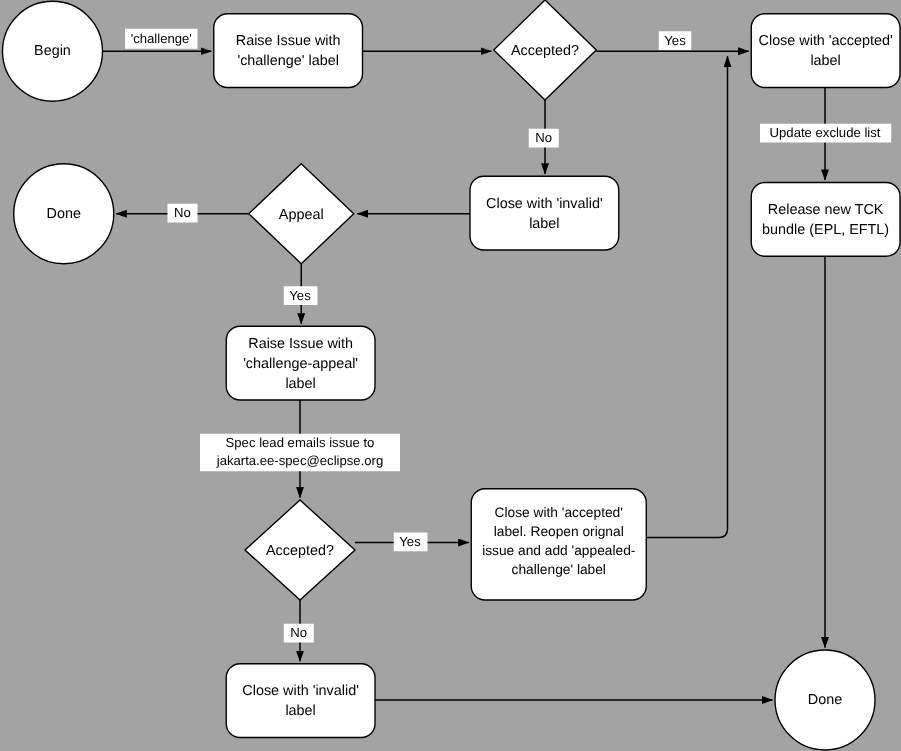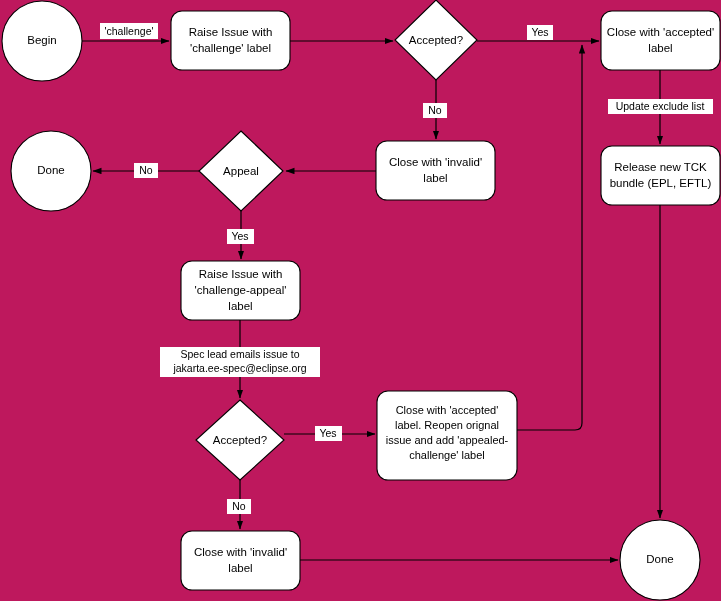--- a/index.html
+++ b/index.html
@@ -8,21 +8,21 @@
     padding: 0;
     background: #ffffff;
   }
   body {
     font-family: "Liberation Sans", sans-serif;
   }
   #canvas {
     position: relative;
     width: 721px;
     height: 601px;
-    background: #be185d;
+    background: #a3a3a3;
     overflow: hidden;
   }
   #flow-svg {
     position: absolute;
     left: 0;
     top: 0;
     width: 721px;
     height: 601px;
   }
   .node-shape {

